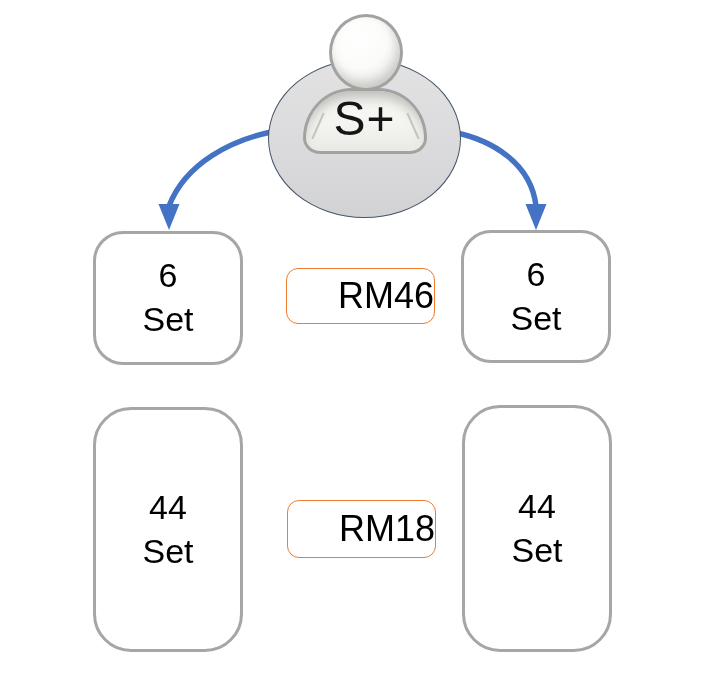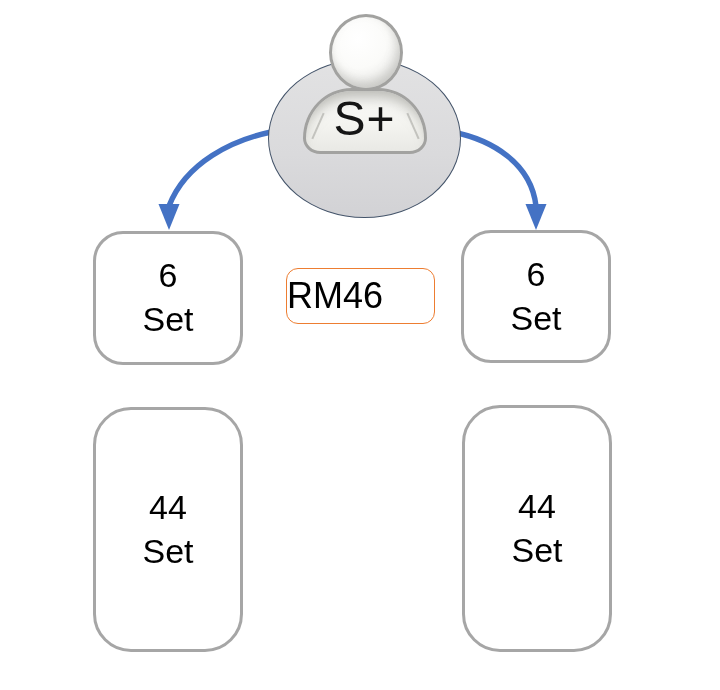--- a/index.html
+++ b/index.html
@@ -107,21 +107,21 @@
   .box-right-bottom { left: 462px; top: 405px; width: 150px; height: 247px; border-radius: 38px; }
   
   .price-badge {
     position: absolute;
     background: #ffffff;
     border: 1.5px solid #ED7D31;
     border-radius: 12px;
     box-sizing: border-box;
     display: flex;
     align-items: center;
-    justify-content: flex-start;
+    justify-content: flex-end;
     font-size: 36px;
     color: #000000;
     z-index: 2;
   }
   .price-top    { left: 286px; top: 268px; width: 149px; height: 56px; }
   .price-bottom { left: 287px; top: 500px; width: 149px; height: 58px; }
 </style>
 </head>
 <body>
 
@@ -159,14 +159,17 @@
     <span>Set</span>
   </div>
   <div class="qty-box box-right-bottom">
     <span>44</span>
     <span>Set</span>
   </div>
 
   <div class="price-badge price-top">
     <span>RM46</span>
   </div>
+  <div class="price-badge price-bottom">
+    <span>RM18</span>
+  </div>
 
 </div>
 
 </body></html>

